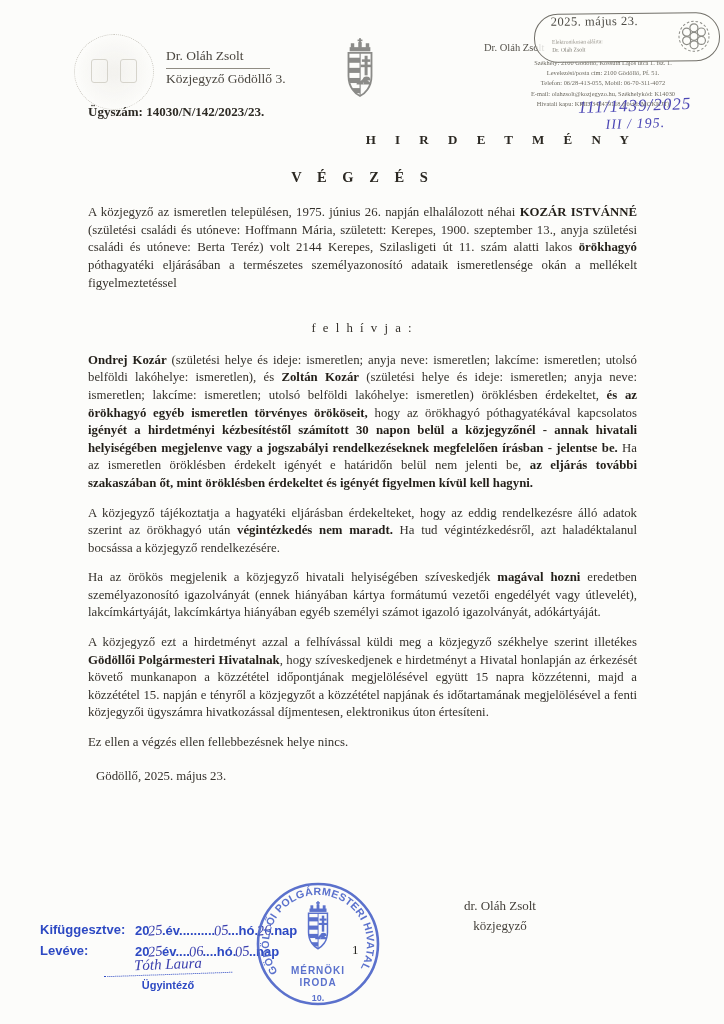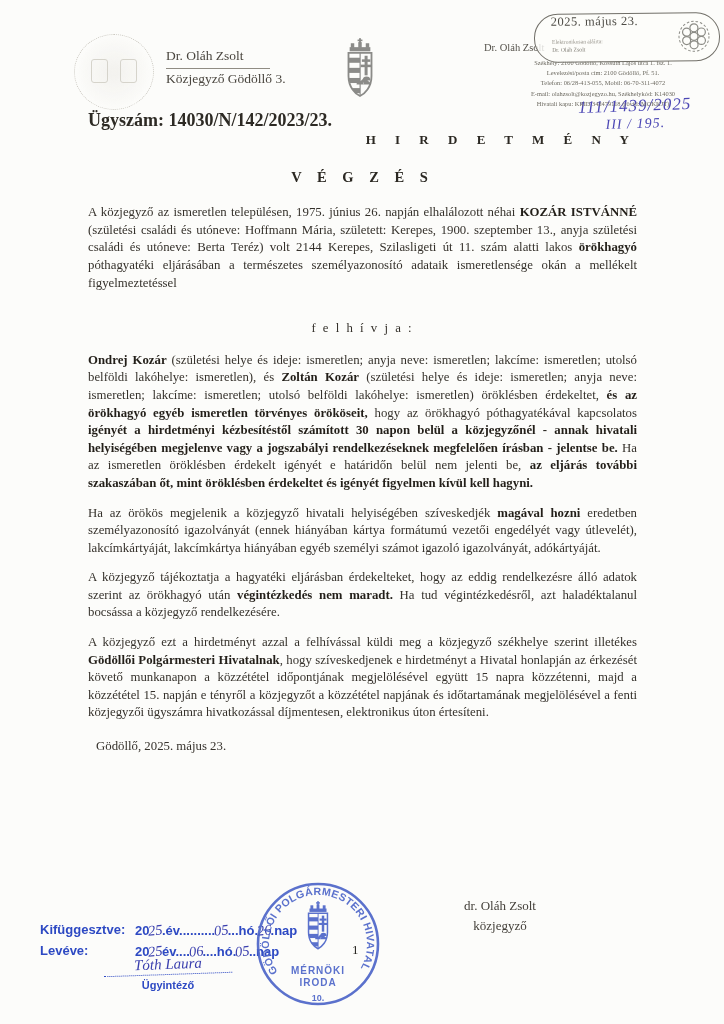--- a/index.html
+++ b/index.html
@@ -43,21 +43,21 @@
     position:absolute;left:484px;top:40px;width:238px;
     font-size:6.4px;line-height:1.6;color:#6d6a61;text-align:center;z-index:2;
   }
   .contact .cname{display:block;text-align:left;font-size:10.5px;color:#55524b;margin-bottom:1px;}
   .hw-top{
     position:absolute;left:545px;top:96px;width:180px;text-align:center;
     color:#4b46b4;font-style:italic;font-size:17px;line-height:1.2;
     transform:rotate(-2deg);letter-spacing:1px;
   }
   .hw-top .l2{font-size:14px;}
-  .case-no{position:absolute;left:88px;top:110px;font-size:18px;font-weight:700;color:#2d2a24;}
+  .case-no{position:absolute;left:88px;top:104px;font-size:13px;font-weight:700;color:#2d2a24;}
   
   .doc{
     position:absolute;left:88px;top:131px;width:549px;
     font-size:12.8px;line-height:17.6px;text-align:justify;
   }
   .doc h1{margin:0 0 20px 0;text-align:right;font-size:13px;font-weight:700;letter-spacing:8px;color:#2b2822;}
   .doc h2{margin:0 0 18px 0;text-align:center;font-size:14.5px;font-weight:700;letter-spacing:6px;color:#2b2822;}
   .doc p{margin:0 0 12px 0;}
   .doc .felhivja{text-align:center;margin:28px 0 14px 0;letter-spacing:2px;}
   .doc .dateline{text-align:left;margin-top:16px;padding-left:8px;}
@@ -173,23 +173,24 @@
   </div>
 
   <div class="case-no">Ügyszám: 14030/N/142/2023/23.</div>
 
   <div class="doc">
     <h1>H I R D E T M É N Y</h1>
     <h2>V É G Z É S</h2>
     <p><span>A közjegyző az ismeretlen településen, 1975. június 26. napján elhalálozott néhai </span><span class="seg-b">KOZÁR ISTVÁNNÉ</span><span> (születési családi és utóneve: Hoffmann Mária, született: Kerepes, 1900. szeptember 13., anyja születési családi és utóneve: Berta Teréz) volt 2144 Kerepes, Szilasligeti út 11. szám alatti lakos </span><span class="seg-b">örökhagyó</span><span> póthagyatéki eljárásában a természetes személyazonosító adataik ismeretlensége okán a mellékelt figyelmeztetéssel</span></p>
     <div class="felhivja">f e l h í v j a :</div>
     <p><span class="seg-b">Ondrej Kozár</span><span> (születési helye és ideje: ismeretlen; anyja neve: ismeretlen; lakcíme: ismeretlen; utolsó belföldi lakóhelye: ismeretlen), és </span><span class="seg-b">Zoltán Kozár</span><span> (születési helye és ideje: ismeretlen; anyja neve: ismeretlen; lakcíme: ismeretlen; utolsó belföldi lakóhelye: ismeretlen) öröklésben érdekeltet, </span><span class="seg-b">és az örökhagyó egyéb ismeretlen törvényes örököseit,</span><span> hogy az örökhagyó póthagyatékával kapcsolatos </span><span class="seg-b">igényét a hirdetményi kézbesítéstől számított 30 napon belül a közjegyzőnél - annak hivatali helyiségében megjelenve vagy a jogszabályi rendelkezéseknek megfelelően írásban - jelentse be.</span><span> Ha az ismeretlen öröklésben érdekelt igényét e határidőn belül nem jelenti be, </span><span class="seg-b">az eljárás további szakaszában őt, mint öröklésben érdekeltet és igényét figyelmen kívül kell hagyni.</span></p>
+    <p><span>A közjegyző tájékoztatja a hagyatéki eljárásban érdekelteket, hogy az eddig rendelkezésre álló adatok szerint az örökhagyó után </span><span class="seg-b">végintézkedés nem maradt.</span><span> Ha tud végintézkedésről, azt haladéktalanul bocsássa a közjegyző rendelkezésére.</span></p>
     <p><span>Ha az örökös megjelenik a közjegyző hivatali helyiségében szíveskedjék </span><span class="seg-b">magával hozni</span><span> eredetben személyazonosító igazolványát (ennek hiányában kártya formátumú vezetői engedélyét vagy útlevelét), lakcímkártyáját, lakcímkártya hiányában egyéb személyi számot igazoló igazolványát, adókártyáját.</span></p>
-    <p><span>A közjegyző tájékoztatja a hagyatéki eljárásban érdekelteket, hogy az eddig rendelkezésre álló adatok szerint az örökhagyó után </span><span class="seg-b">végintézkedés nem maradt.</span><span> Ha tud végintézkedésről, azt haladéktalanul bocsássa a közjegyző rendelkezésére.</span></p>
     <p><span>A közjegyző ezt a hirdetményt azzal a felhívással küldi meg a közjegyző székhelye szerint illetékes </span><span class="seg-b">Gödöllői Polgármesteri Hivatalnak</span><span>, hogy szíveskedjenek e hirdetményt a Hivatal honlapján az érkezését követő munkanapon a közzététel időpontjának megjelölésével együtt 15 napra közzétenni, majd a közzététel 15. napján e tényről a közjegyzőt a közzététel napjának és időtartamának megjelölésével a fenti közjegyzői ügyszámra hivatkozással díjmentesen, elektronikus úton értesíteni.</span></p>
+    <p><span>Ez ellen a végzés ellen fellebbezésnek helye nincs.</span></p>
     <div class="dateline">Gödöllő, 2025. május 23.</div>
   </div>
 
   <div class="sig-block">
     <div>dr. Oláh Zsolt</div>
     <div>közjegyző</div>
   </div>
 
   <div class="posting">
     <div class="row">

